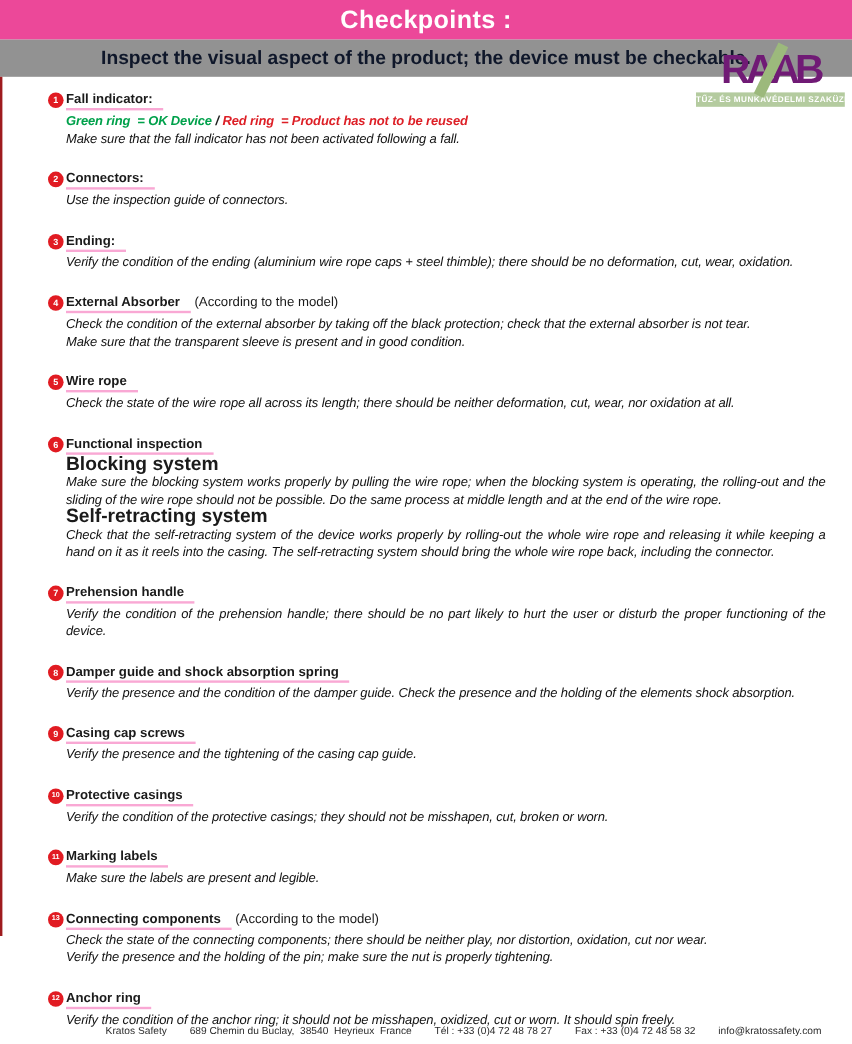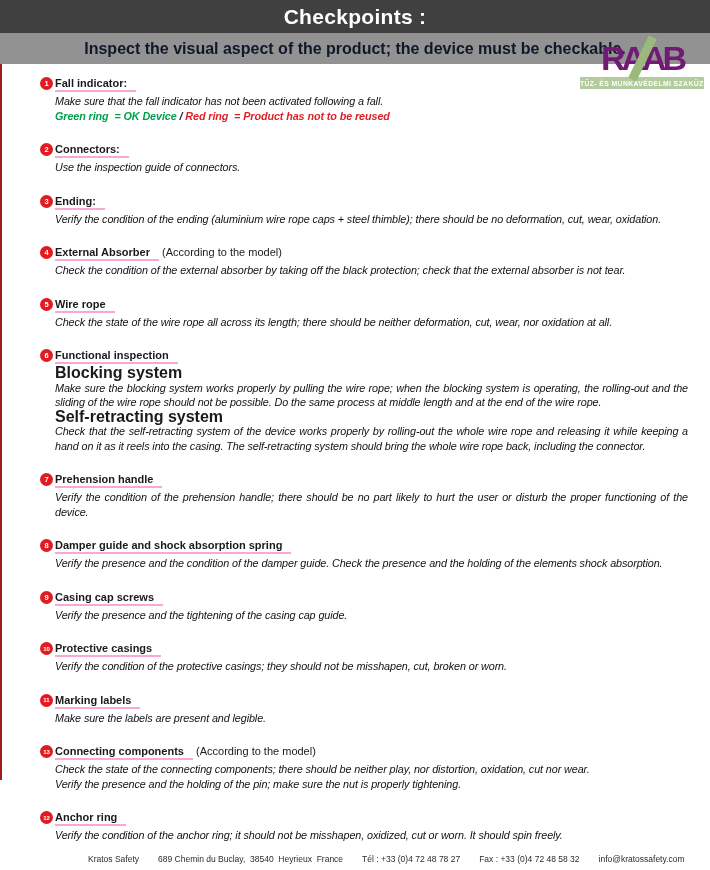--- a/index.html
+++ b/index.html
@@ -1,20 +1,20 @@
 <!DOCTYPE html>
 <html><head>
 <meta charset="utf-8">
 <style>
   html,body{margin:0;padding:0;}
   body{
     width:710px;height:870px;background:#ffffff;position:relative;overflow:hidden;
     font-family:"Liberation Sans",sans-serif;color:#1a1a1a;
   }
-  .band1{height:33px;background:#404040;display:flex;align-items:center;justify-content:center;}
+  .band1{height:33px;background:#ec4899;display:flex;align-items:center;justify-content:center;}
   .band1 .t{color:#fff;font-weight:bold;font-size:21px;letter-spacing:0.3px;}
   .band2{height:31px;background:#929292;display:flex;align-items:center;justify-content:center;}
   .band2 .t{color:#0f172a;font-weight:bold;font-size:16px;}
   .left-rule{position:absolute;left:0;top:64px;width:2px;height:716px;background:#9e1b1e;}
   .logo{position:absolute;top:40px;right:6px;width:124px;text-align:center;}
   .logo-text{position:relative;font-weight:900;font-size:34px;line-height:36px;
     color:#701a75;letter-spacing:-4px;font-family:"Liberation Sans",sans-serif;}
   .logo-slash{position:absolute;left:58px;top:-5px;width:9px;height:47px;background:#9cb97c;transform:rotate(26deg);}
   .logo-banner{margin-top:1px;background:#b4cb9f;color:#ffffff;font-size:6.8px;font-weight:bold;
     letter-spacing:0.4px;padding:3px 0 2px 0;white-space:nowrap;}
@@ -53,34 +53,35 @@
     <span class="logo-slash"></span>
   </div>
   <div class="logo-banner">TŰZ- ÉS MUNKAVÉDELMI SZAKÜZLET</div>
 </div>
 
 <div class="left-rule"></div>
 
 <div class="content" id="items">
     <section class="item">
       <div class="item-head"><span class="num-badge">1</span><span class="item-title">Fall indicator:</span></div>
+      <p class="item-text"><span class="seg" style="color: rgb(0, 161, 75);">Green ring &nbsp;= OK Device </span><span class="seg" style="color: rgb(26, 26, 26);">/ </span><span class="seg" style="color: rgb(221, 31, 38);">Red ring &nbsp;= Product has not to be reused</span></p>
       <p class="item-text">Make sure that the fall indicator has not been activated following a fall.</p>
-      <p class="item-text"><span class="seg" style="color: rgb(0, 161, 75);">Green ring &nbsp;= OK Device </span><span class="seg" style="color: rgb(26, 26, 26);">/ </span><span class="seg" style="color: rgb(221, 31, 38);">Red ring &nbsp;= Product has not to be reused</span></p>
     </section>
     <section class="item">
       <div class="item-head"><span class="num-badge">2</span><span class="item-title">Connectors:</span></div>
       <p class="item-text">Use the inspection guide of connectors.</p>
     </section>
     <section class="item">
       <div class="item-head"><span class="num-badge">3</span><span class="item-title">Ending:</span></div>
       <p class="item-text">Verify the condition of the ending (aluminium wire rope caps + steel thimble); there should be no deformation, cut, wear, oxidation.</p>
     </section>
     <section class="item">
       <div class="item-head"><span class="num-badge">4</span><span class="item-title">External Absorber</span><span class="item-suffix"> (According to the model)</span></div>
       <p class="item-text">Check the condition of the external absorber by taking off the black protection; check that the external absorber is not tear.</p>
+      <p class="item-text">Make sure that the transparent sleeve is present and in good condition.</p>
     </section>
     <section class="item">
       <div class="item-head"><span class="num-badge">5</span><span class="item-title">Wire rope</span></div>
       <p class="item-text">Check the state of the wire rope all across its length; there should be neither deformation, cut, wear, nor oxidation at all.</p>
     </section>
     <section class="item">
       <div class="item-head"><span class="num-badge">6</span><span class="item-title">Functional inspection</span></div>
       <p class="sub-head">Blocking system</p>
       <p class="item-text">Make sure the blocking system works properly by pulling the wire rope; when the blocking system is operating, the rolling-out and the sliding of the wire rope should not be possible. Do the same process at middle length and at the end of the wire rope.</p>
       <p class="sub-head">Self-retracting system</p>

